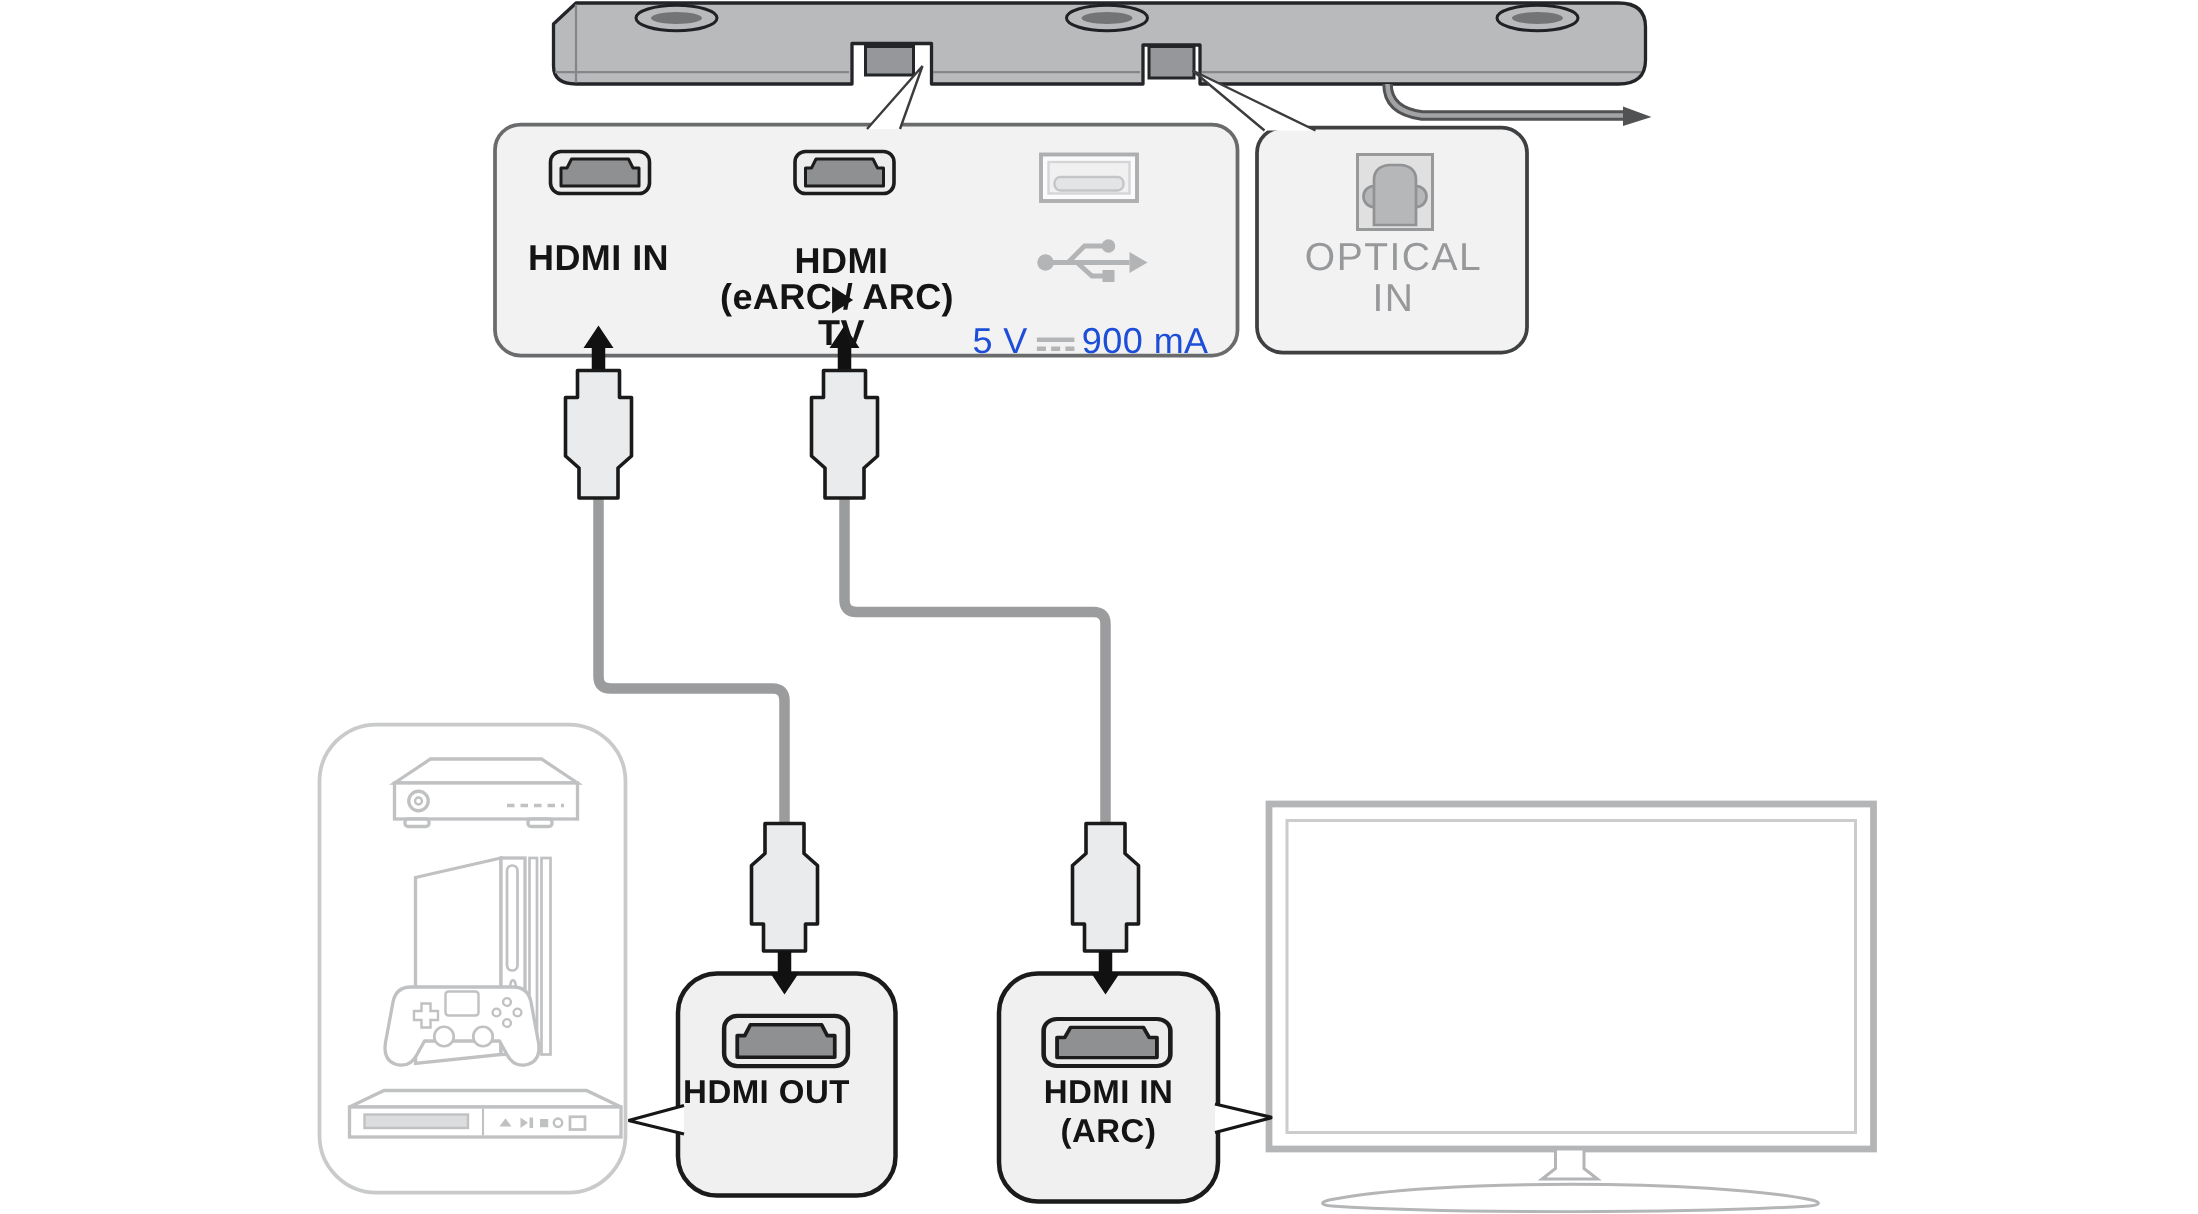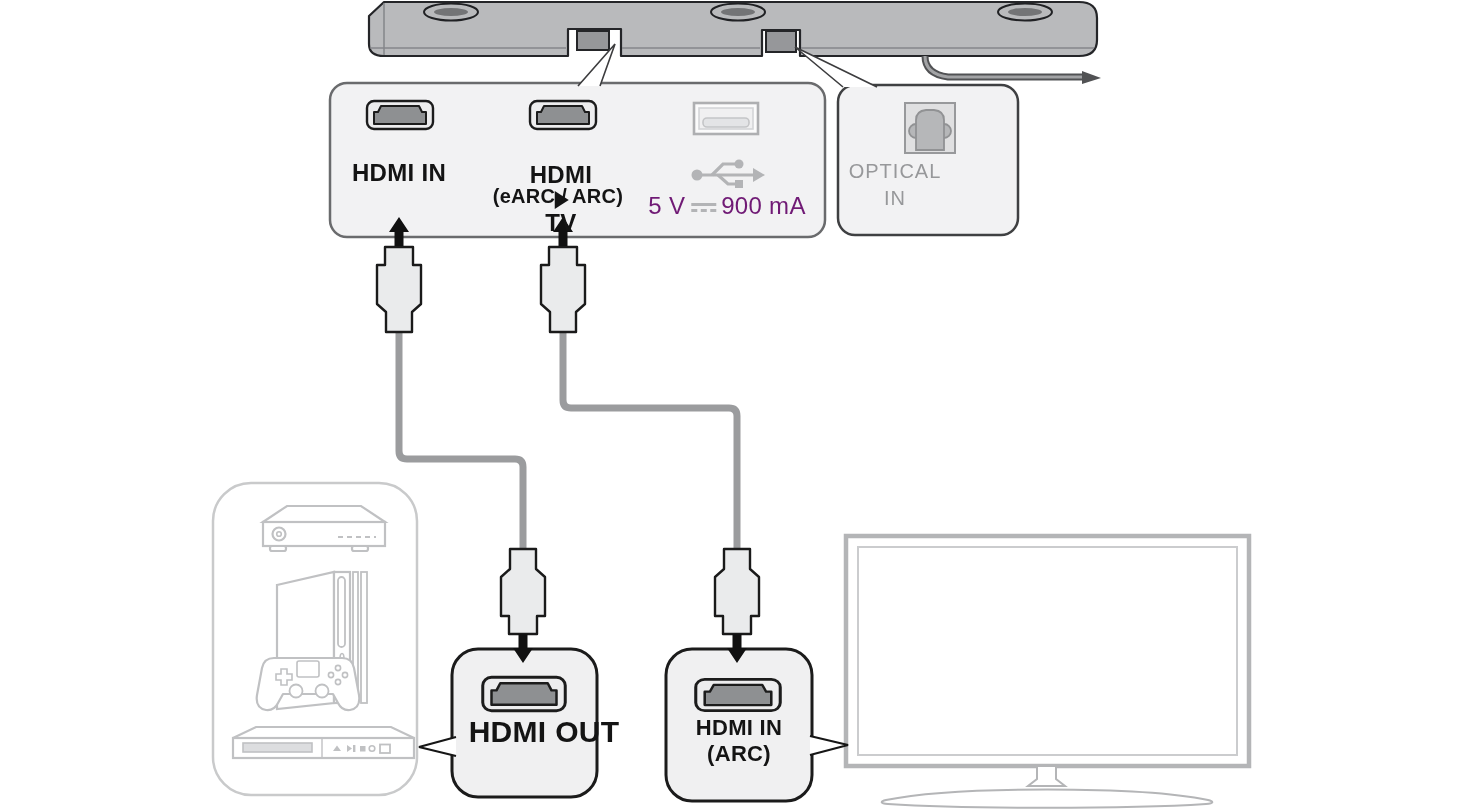--- a/index.html
+++ b/index.html
@@ -7,21 +7,21 @@
     position:relative;width:1255px;height:809px;background:#ffffff;overflow:hidden;
     font-family:"Liberation Sans","DejaVu Sans",sans-serif;
     padding-left:28px;
   }
   .stage svg{position:absolute;left:0;top:0;}
   .label{
     position:absolute;transform:translateX(-50%);white-space:nowrap;
     color:#141414;letter-spacing:0.3px;
   }
   .bold{font-weight:700;}
-  .muted{color:#701a75;}
+  .muted{color:#1d4ed8;margin-top:22px;}
   .gray{color:#97989a;letter-spacing:1px;}
   .center{text-align:center;}
   .flexrow{display:flex;align-items:center;}
   .tri{
     display:inline-block;width:0;height:0;margin:2px 6px 0 7px;
     border-left:14px solid #141414;border-top:9px solid transparent;border-bottom:9px solid transparent;
   }
   .dc{display:inline-block;width:25px;height:13px;position:relative;margin:4px 5px 0 6px;}
   .dc::before{content:"";position:absolute;left:0;right:0;top:1px;border-top:3px solid #b3b4b6;}
   .dc::after{content:"";position:absolute;left:0;right:0;top:7px;border-top:3px dashed #b3b4b6;}
@@ -175,36 +175,36 @@
 <div class="label bold" style="left:399px;top:159px;font-size:24px;">
   <span>HDMI IN</span>
 </div>
 
 <div class="label bold flexrow" style="left:561px;top:161px;font-size:24px;flex-direction:column;">
   <span>HDMI</span>
   <span class="tri"></span>
   <span>TV</span>
 </div>
 
-<div class="label bold" style="left:558px;top:185px;font-size:20px;">
+<div class="label bold" style="left:558px;top:185px;font-size:24px;">
   <span>(eARC / ARC)</span>
 </div>
 
 <div class="label muted flexrow" style="left:727px;top:192px;font-size:24px;">
   <span>5 V</span>
   <span class="dc"></span>
   <span>900 mA</span>
 </div>
 
-<div class="label gray center" style="left:895px;top:158px;font-size:20px;line-height:27px;">
+<div class="label gray center" style="left:929px;top:158px;font-size:26px;line-height:27px;">
   <div>OPTICAL</div>
   <div>IN</div>
 </div>
 
-<div class="label bold" style="left:544px;top:715px;font-size:30px;">
+<div class="label bold" style="left:511px;top:715px;font-size:22px;">
   <span>HDMI OUT</span>
 </div>
 
 <div class="label bold center" style="left:739px;top:715px;font-size:22px;line-height:26px;">
   <div>HDMI IN</div>
   <div>(ARC)</div>
 </div>
 
 </div>
 

